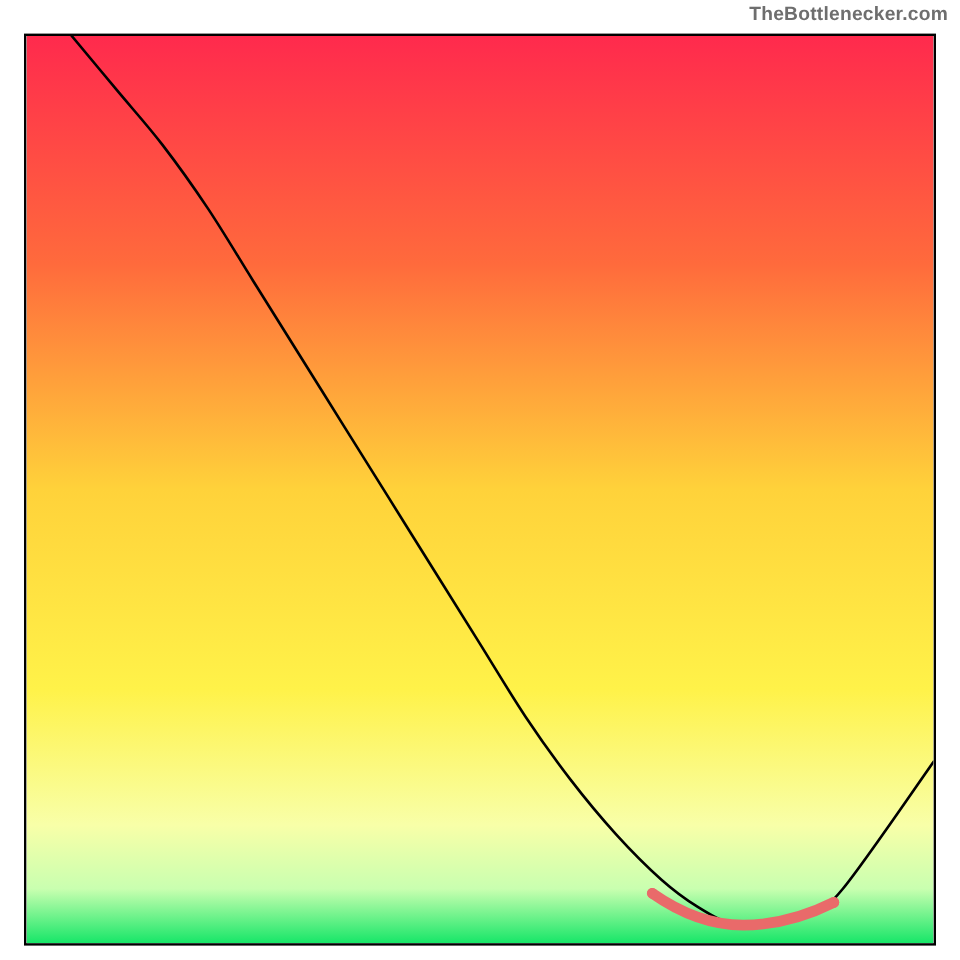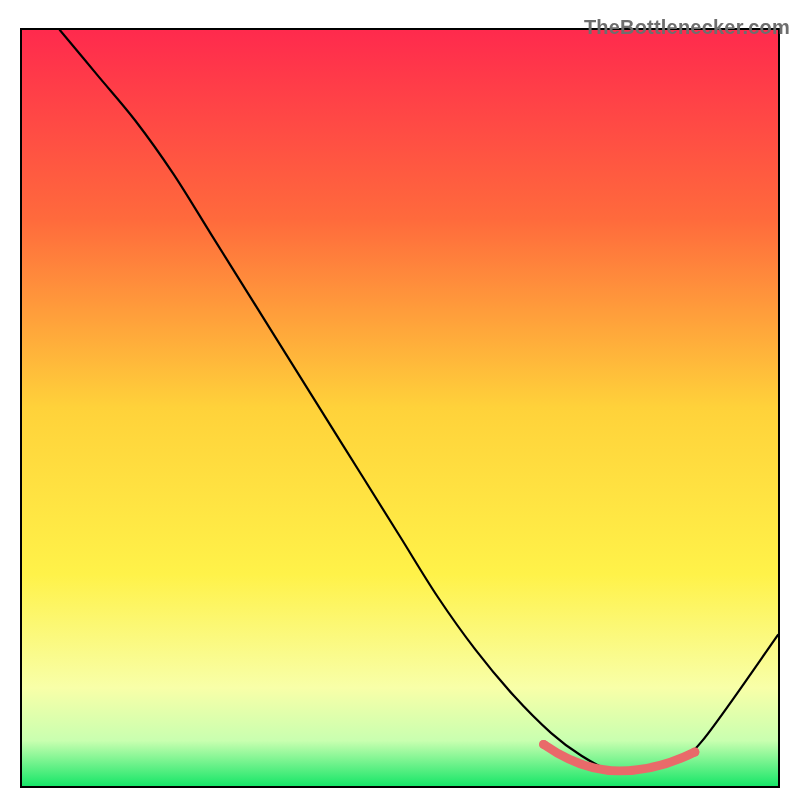--- a/index.html
+++ b/index.html
@@ -13,26 +13,25 @@
   }
   .chart-wrap {
     position: relative;
     width: 800px;
     height: 800px;
   }
   .watermark {
     position: absolute;
     top: 4px;
     right: 10px;
-    font-size: 20px;
+    font-size: 16px;
     font-weight: 600;
     color: #6e6e6e;
     letter-spacing: 0.2px;
     z-index: 10;
-    margin-top: 12px;
   }
   .plot-area {
     position: absolute;
     left: 20px;
     top: 28px;
     width: 760px;
     height: 760px;
     box-sizing: border-box;
     border: 2px solid #000;
     overflow: hidden;

